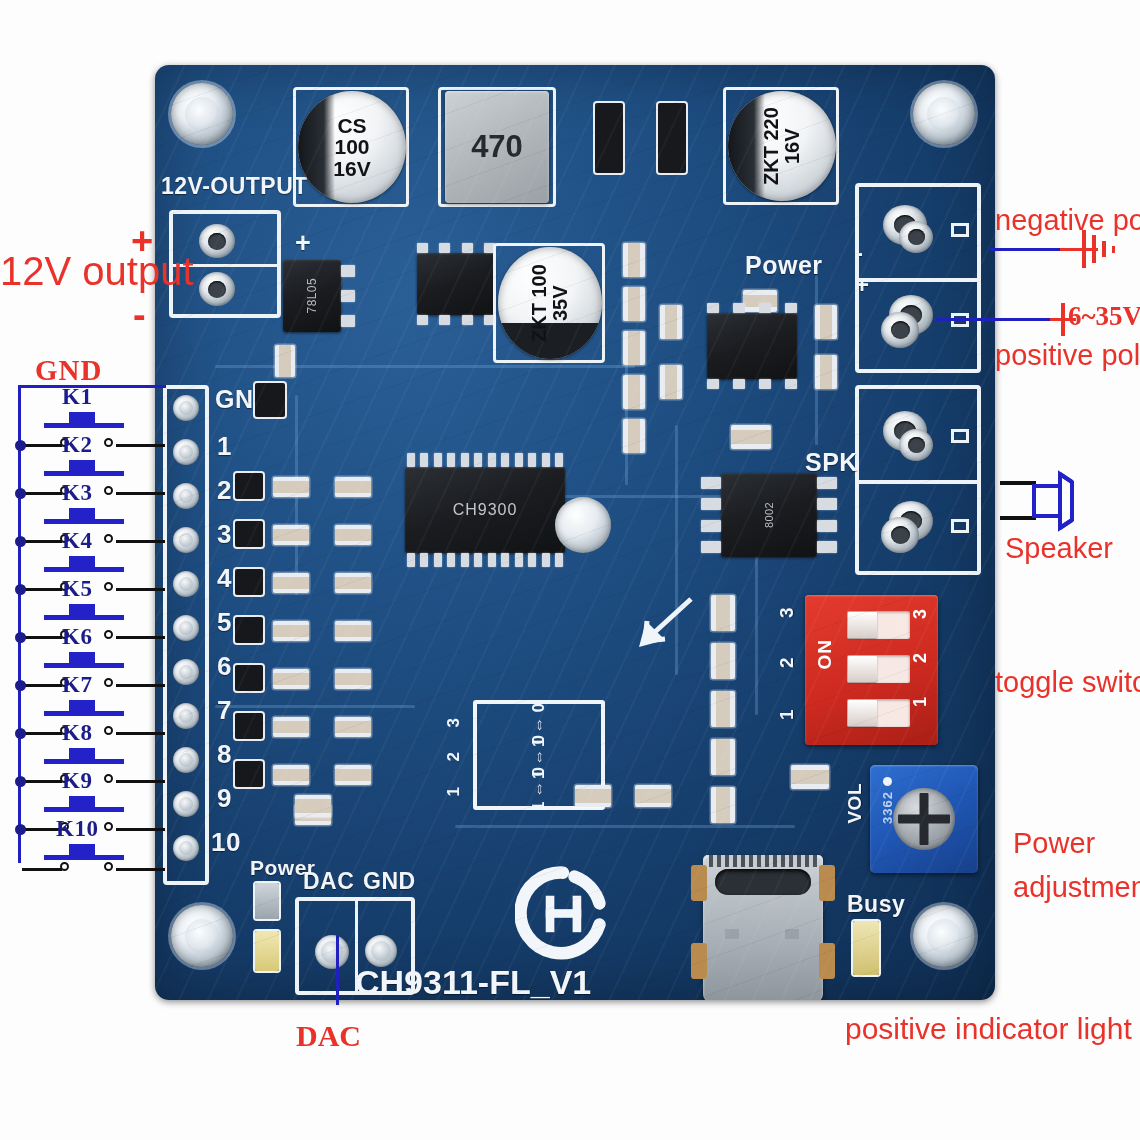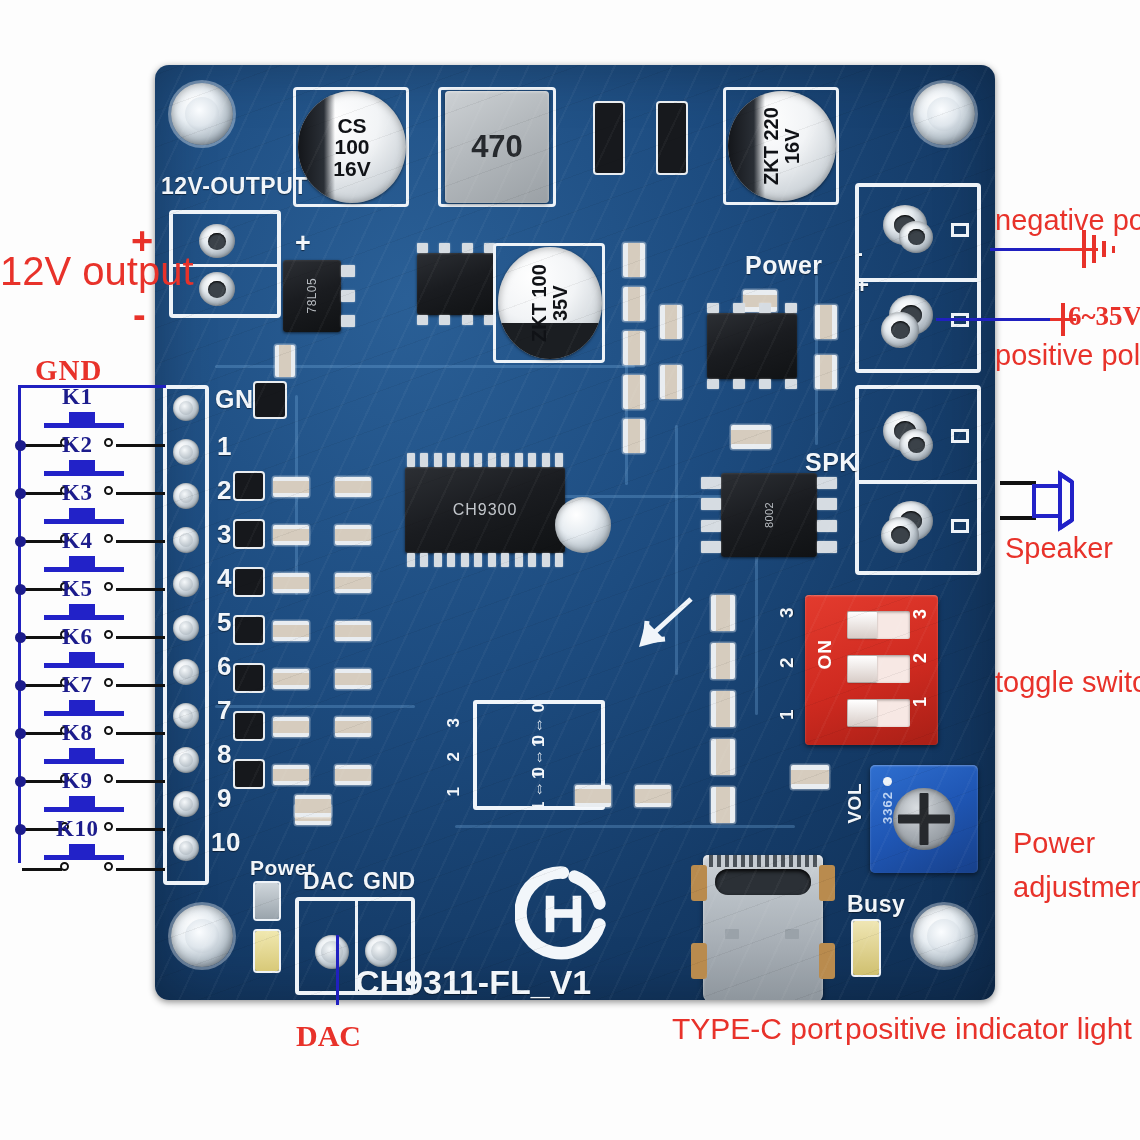--- a/index.html
+++ b/index.html
@@ -777,17 +777,16 @@
 
   <div class="ann" style="left:995px;top:667px;font-size:29px;">toggle switch</div>
 
   <div class="ann" style="left:1013px;top:828px;font-size:29px;">Power</div>
   <div class="ann" style="left:1013px;top:872px;font-size:29px;">adjustment</div>
 
 
   <div class="lead-blue" style="left:336px;top:935px;width:3px;height:70px;"></div>
   <div class="ann ann-serif" style="left:296px;top:1020px;font-size:30px;font-weight:700;">DAC</div>
 
-  <div class="ann" style="left:672px;top:1013px;font-size:30px;">TYPE-C port</div>
 
   <div class="ann" style="left:845px;top:1013px;font-size:30px;">positive indicator light</div>
 
 </div>
 
 </body></html>

